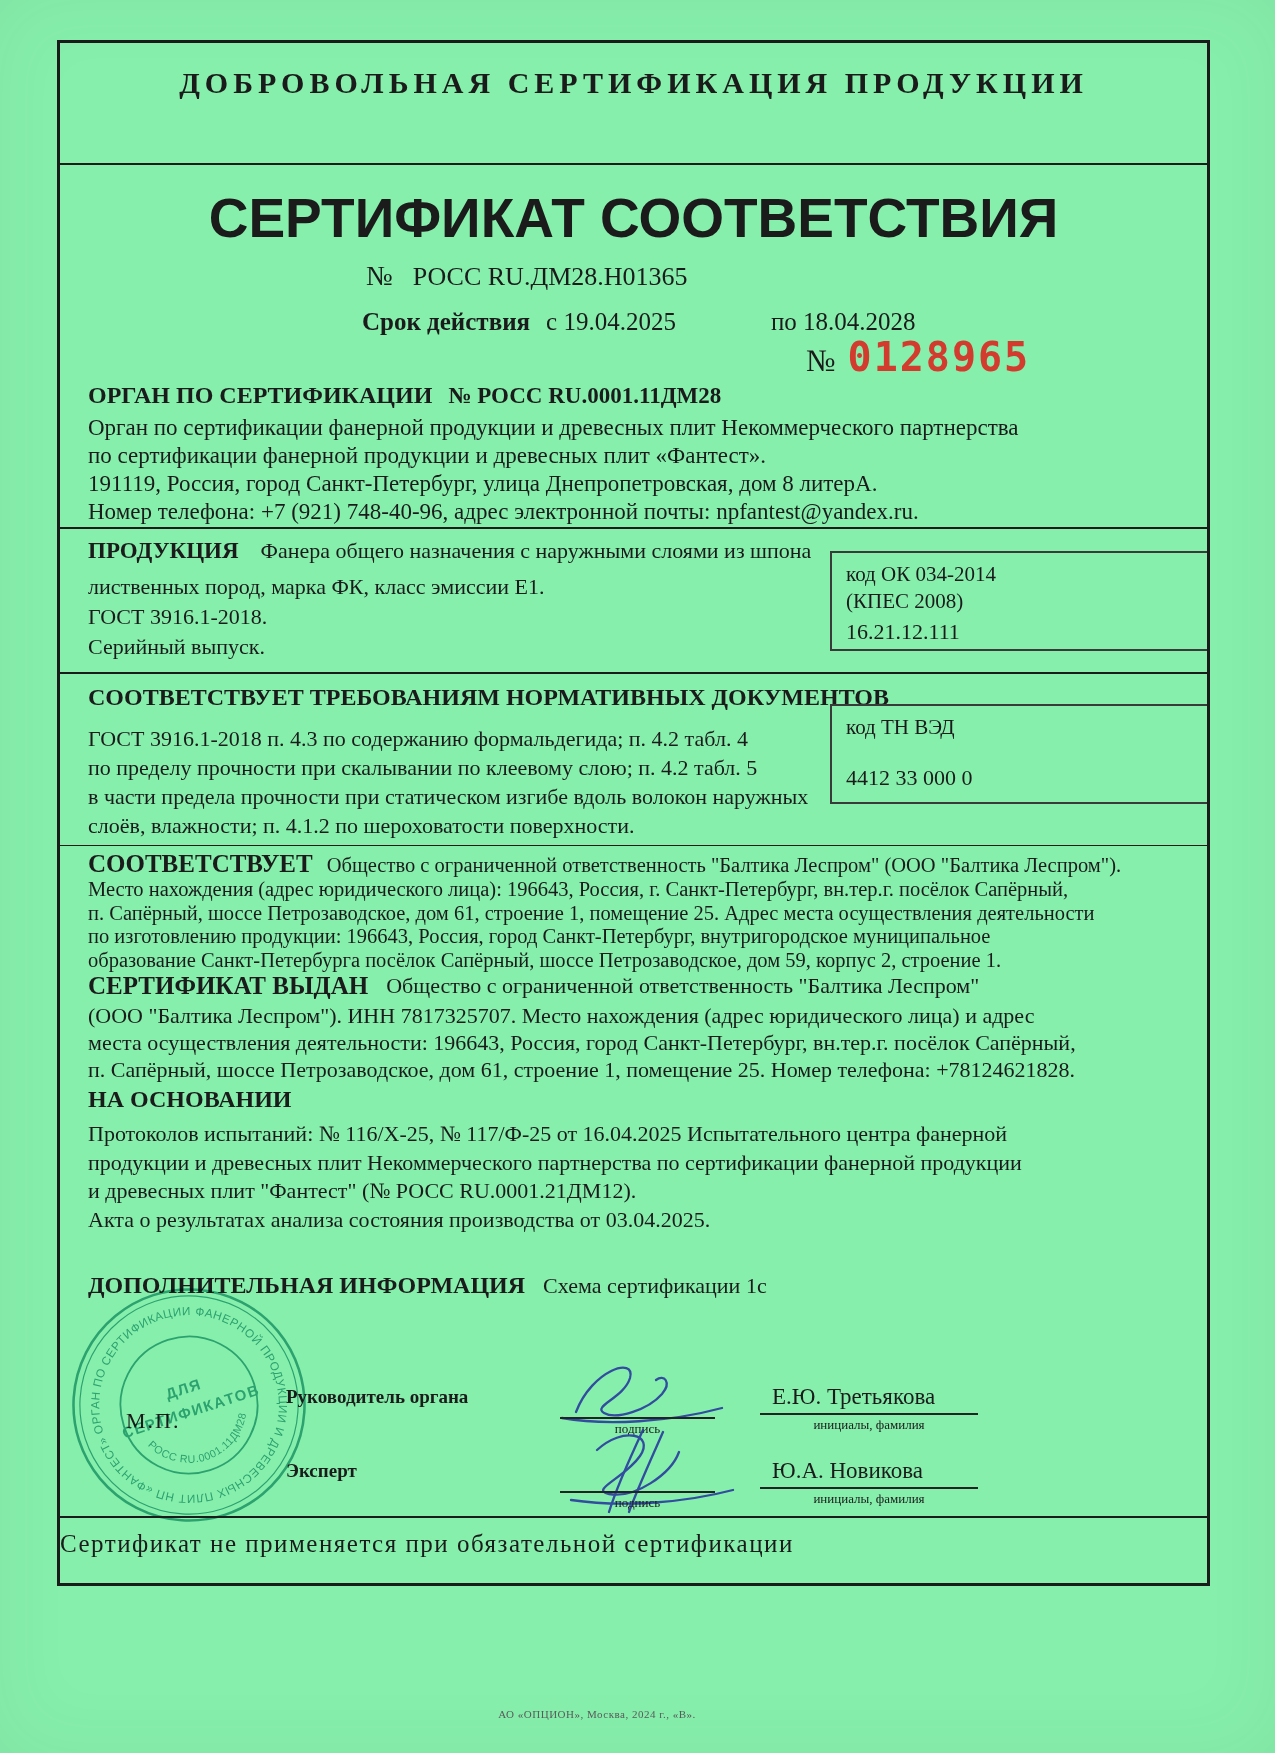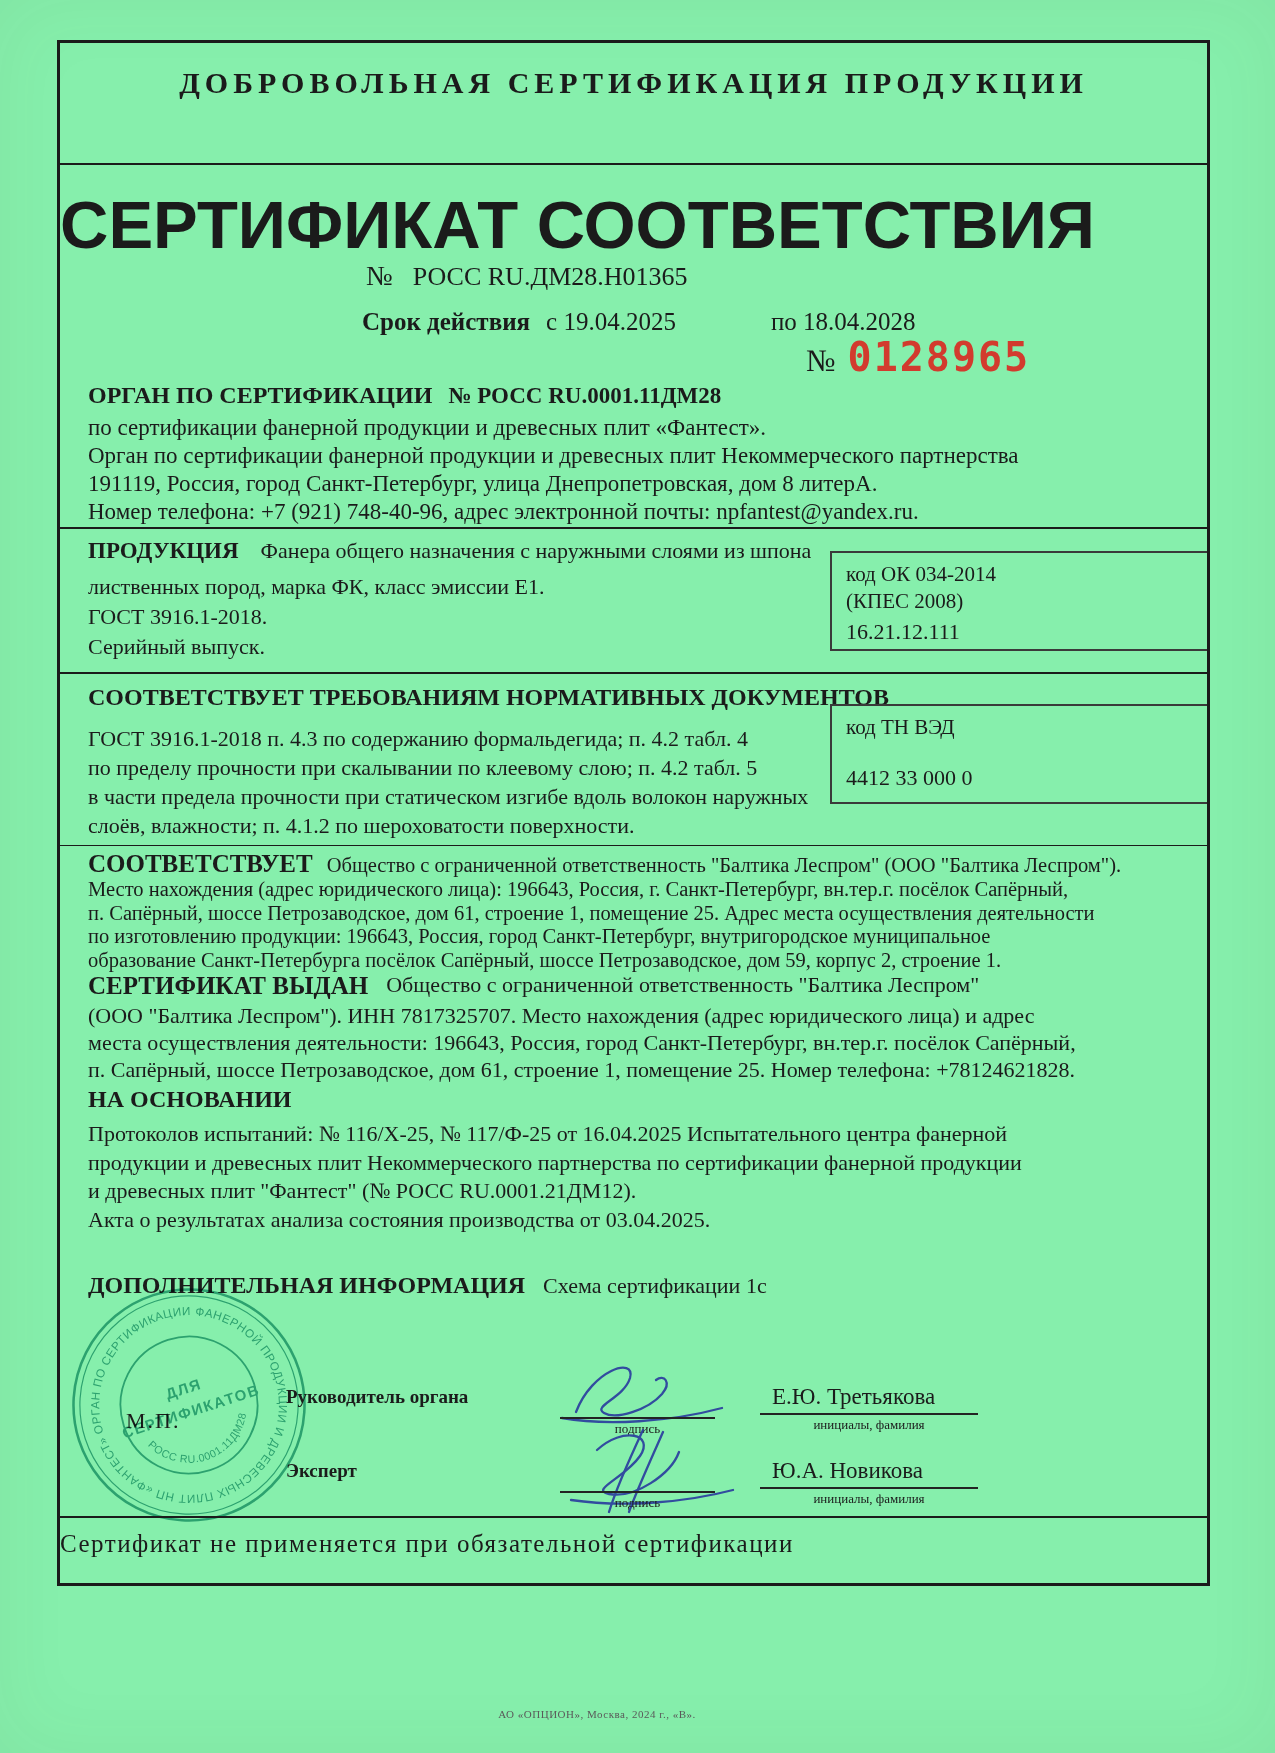--- a/index.html
+++ b/index.html
@@ -5,22 +5,22 @@
   html,body{margin:0;padding:0;background:#e8e6de;}
   .page{position:relative;width:1275px;height:1753px;background:#86efac;
         font-family:"Liberation Serif",serif;color:#1b1b1b;overflow:hidden;
         box-shadow:inset 0 0 80px rgba(60,60,40,.06);}
   .frame{position:absolute;left:57px;top:40px;width:1147px;height:1540px;border:3px solid #1b1b1b;}
   .rule{position:absolute;left:60px;width:1147px;height:2px;background:#1b1b1b;}
   .rule-1{top:163px}.rule-2{top:527px}.rule-3{top:672px}.rule-4{top:845px;height:1px}.rule-5{top:1516px}
 
   .h-band{position:absolute;left:60px;top:66px;width:1147px;text-align:center;
           font-weight:700;font-size:30px;letter-spacing:5px;}
-  .title{position:absolute;left:60px;top:186px;width:1147px;
-         font-family:"Liberation Sans",sans-serif;font-weight:700;font-size:67px;}
+  .title{position:absolute;left:60px;top:186px;width:1147px;text-align:center;
+         font-family:"Liberation Sans",sans-serif;font-weight:700;font-size:55px;}
 
   .cert-no{position:absolute;left:366px;top:260px;display:flex;gap:20px;align-items:baseline;font-size:26px;}
   .no-sign{font-size:28px;}
   .validity{position:absolute;left:362px;top:308px;display:flex;align-items:baseline;font-size:25px;}
   .validity .lbl{font-weight:700;margin-right:16px;}
   .validity .to{margin-left:95px;}
   .blank-no{position:absolute;left:806px;top:334px;display:flex;gap:12px;align-items:baseline;}
   .bn-sign{font-size:31px;}
   .bn-digits{font-family:"DejaVu Sans Mono",monospace;font-weight:700;font-size:40px;
              color:#d23b2e;letter-spacing:2px;}
@@ -43,21 +43,21 @@
   .tnved-box .cb-value{margin-top:24px;}
 
   .comp-head{position:absolute;left:88px;top:684px;font-weight:700;font-size:24px;}
   .comp-text{position:absolute;left:88px;top:724px;font-size:22px;line-height:29px;white-space:nowrap;}
 
   .manu-line1{position:absolute;left:88px;top:850px;display:flex;gap:14px;align-items:baseline;}
   .manu-line1 .h{font-weight:700;font-size:25px;}
   .manu-line1 .t{font-size:20.5px;}
   .manu-para{position:absolute;left:88px;top:878px;font-size:20.5px;line-height:23.5px;white-space:nowrap;}
 
-  .issued-line1{position:absolute;left:88px;top:972px;display:flex;gap:18px;align-items:flex-start;}
+  .issued-line1{position:absolute;left:88px;top:972px;display:flex;gap:18px;align-items:center;}
   .issued-line1 .h{font-weight:700;font-size:25px;}
   .issued-line1 .t{font-size:22px;}
   .issued-para{position:absolute;left:88px;top:1002px;font-size:22px;line-height:27px;white-space:nowrap;}
 
   .basis-head{position:absolute;left:88px;top:1086px;font-weight:700;font-size:24px;}
   .basis-text{position:absolute;left:88px;top:1120px;font-size:22px;line-height:28.5px;white-space:nowrap;}
 
   .addl{position:absolute;left:88px;top:1272px;display:flex;gap:18px;align-items:baseline;}
   .addl .h{font-weight:700;font-size:24px;}
   .addl .t{font-size:22px;}
@@ -120,22 +120,22 @@
   <div class="blank-no">
     <span class="bn-sign">№</span>
     <span class="bn-digits">0128965</span>
   </div>
 
   <div class="org-head">
     <span class="h">ОРГАН ПО СЕРТИФИКАЦИИ</span>
     <span class="n">№ РОСС RU.0001.11ДМ28</span>
   </div>
   <div class="org-text">
+    <div>Орган по сертификации фанерной продукции и древесных плит Некоммерческого партнерства</div>
     <div>по сертификации фанерной продукции и древесных плит «Фантест».</div>
-    <div>Орган по сертификации фанерной продукции и древесных плит Некоммерческого партнерства</div>
     <div>191119, Россия, город Санкт-Петербург, улица Днепропетровская, дом 8 литерА.</div>
     <div>Номер телефона: +7 (921) 748-40-96, адрес электронной почты: npfantest@yandex.ru.</div>
   </div>
 
   <div class="rule rule-2"></div>
 
   <div class="prod-line1">
     <span class="h">ПРОДУКЦИЯ</span>
     <span class="t">Фанера общего назначения с наружными слоями из шпона</span>
   </div>

